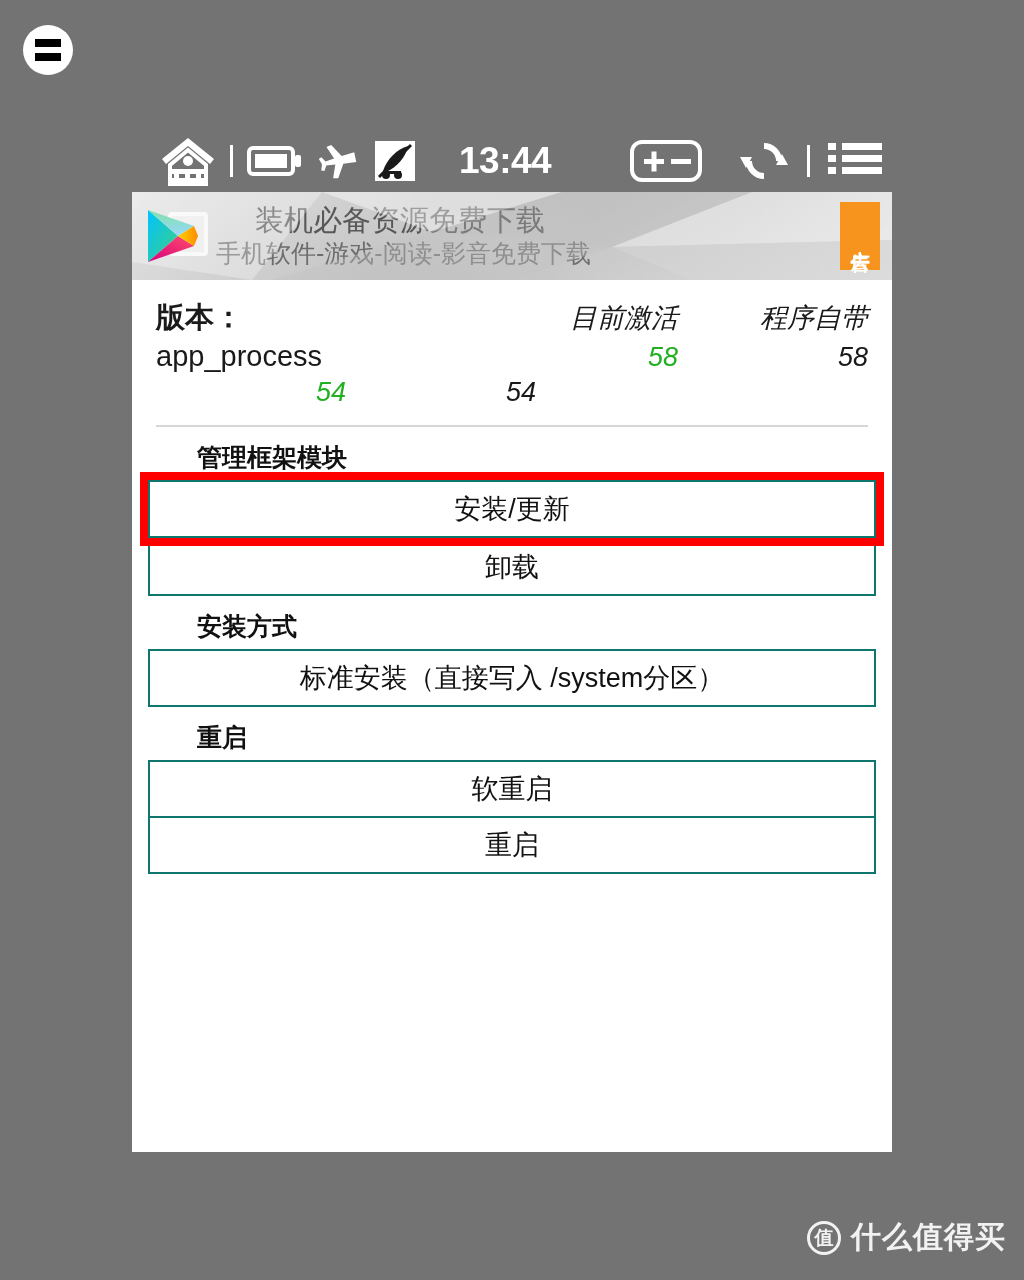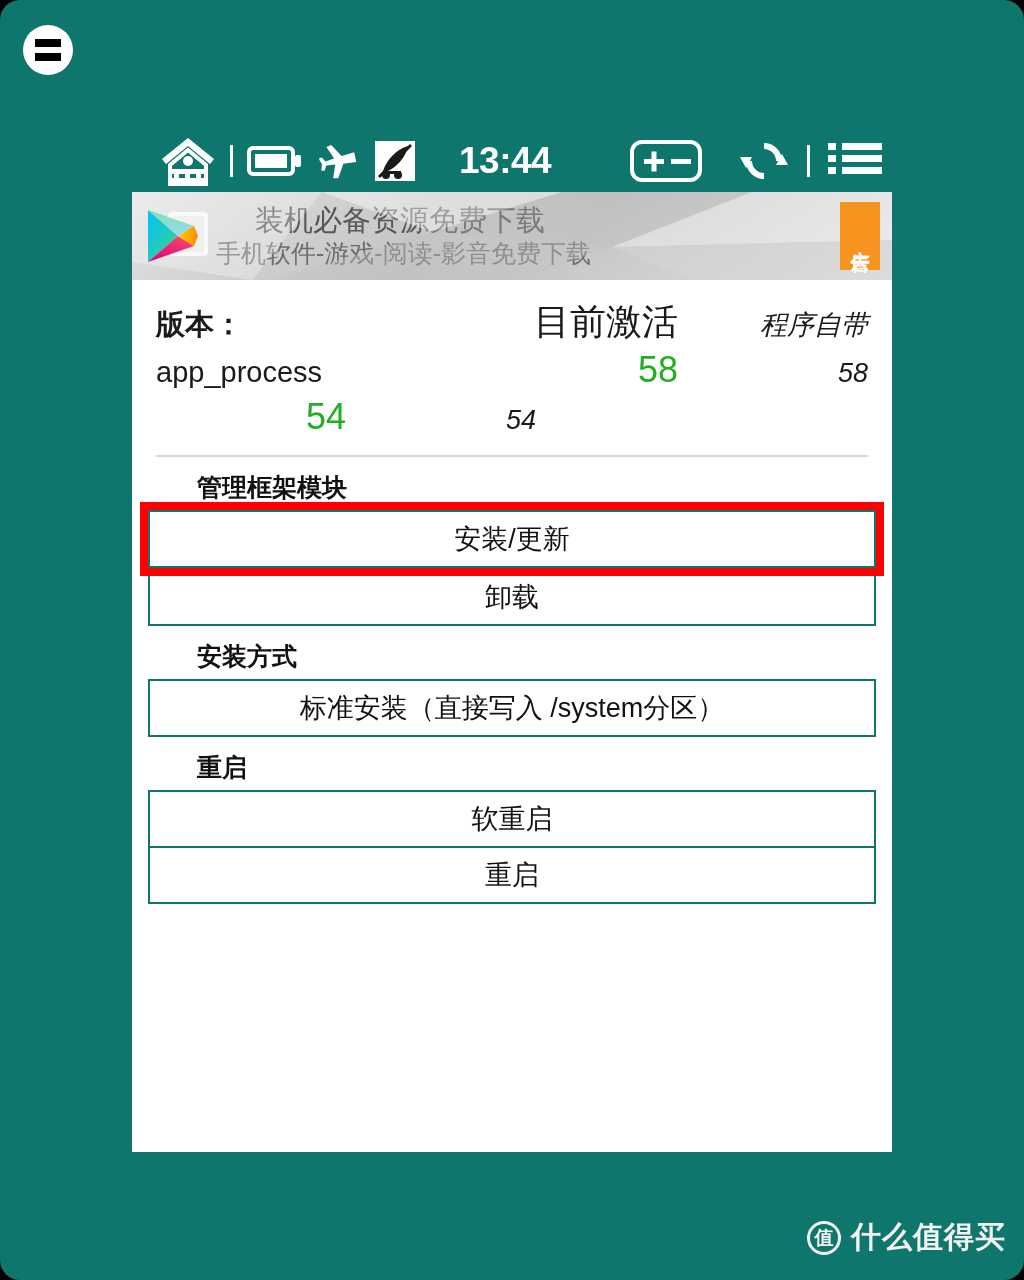--- a/index.html
+++ b/index.html
@@ -2,21 +2,21 @@
 <html><head>
 <meta charset="utf-8">
 <style>
   * { box-sizing: border-box; margin: 0; padding: 0; }
   html, body {
     width: 1024px; height: 1280px;
     background: #000;
     font-family: "Liberation Sans", "DejaVu Sans", sans-serif;
     overflow: hidden;
   }
-  #root { position: relative; width: 1024px; height: 1280px; background: #0f766e; border-radius: 20px; }
+  #root { position: relative; width: 1024px; height: 1280px; background: #737373; }
 
   
   .corner-badge {
     position: absolute; left: 23px; top: 25px;
     width: 50px; height: 50px; border-radius: 50%;
     background: #ffffff;
     display: flex; flex-direction: column;
     align-items: center; justify-content: center; gap: 6px;
   }
   .corner-badge .bar { width: 26px; height: 8px; background: #000; display:block; }
@@ -80,21 +80,21 @@
     color: #ffffff; font-size: 19px; line-height: 1.08;
     display: flex; align-items: center; justify-content: center;
     writing-mode: vertical-rl; letter-spacing: 1px;
     font-weight: 600;
   }
 
   
   .version-block { padding: 18px 24px 6px 24px; }
   .vrow { display: flex; align-items: baseline; line-height: 1.32; }
   .vrow .name { flex: 1; font-size: 29px; color: #1a1a1a; }
-  .vrow .c1   { width: 190px; text-align: right; font-size: 36px; color: #1a1a1a; }
+  .vrow .c1   { width: 190px; text-align: right; font-size: 27px; color: #1a1a1a; font-style: italic; }
   .vrow .c2   { width: 190px; text-align: right; font-size: 27px; color: #1a1a1a; font-style: italic; }
   .vrow.head .name { font-weight: 700; }
   .vrow.head .c1, .vrow.head .c2 { font-weight: 400; }
   .vrow .c1.green { color: #22b022; }
   .divider { height: 2px; background: #d6d6d6; margin: 8px 24px 0 24px; }
 
   
   .section { padding: 0 16px; }
   .section-label {
     font-size: 25px; font-weight: 700; color: #111;

